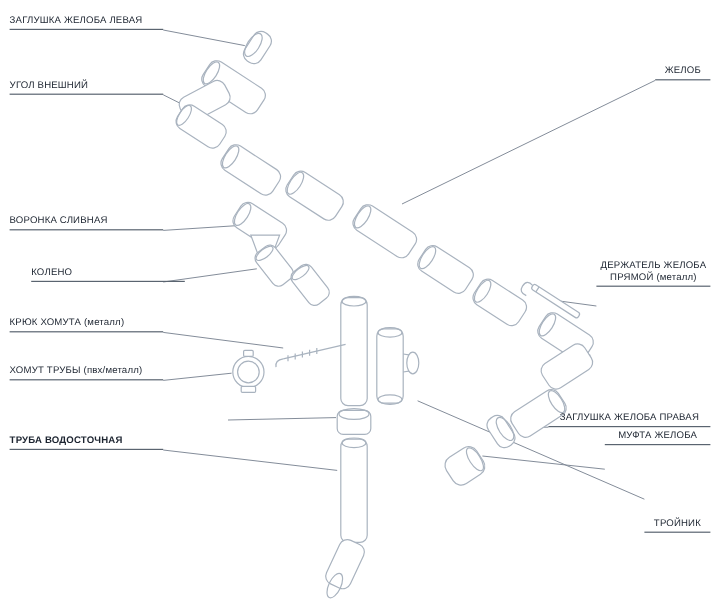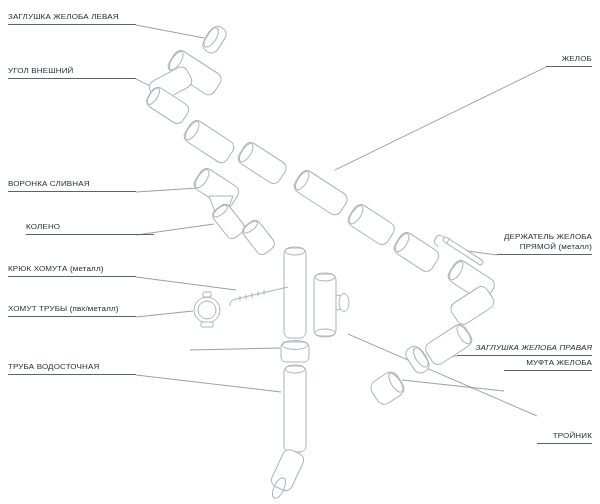--- a/index.html
+++ b/index.html
@@ -5,21 +5,21 @@
   html,body { margin:0; padding:0; background:#ffffff; }
   .stage {
     position:relative; width:600px; height:504px; background:#ffffff;
     font-family:"Liberation Sans", sans-serif; overflow:hidden;
   }
   .lbl {
     position:absolute; font-size:8px; line-height:10px; color:#1c2430;
     border-bottom:1px solid #5a6470; padding-bottom:2px;
     letter-spacing:0.15px; white-space:nowrap;
   }
-  .lbl.right { text-align:right; }
+  .lbl.right { text-align:center; }
   .lbl.wrap  { white-space:normal; }
   svg { position:absolute; left:0; top:0; }
   .part   { stroke:#a9b3bf; stroke-width:1; fill:#ffffff; }
   .nf     { fill:none; }
   .leader { stroke:#7d8794; stroke-width:0.8; }
 </style>
 </head>
 <body>
 
 <div class="stage">
@@ -176,21 +176,21 @@
       <line x1="264" y1="290" x2="264" y2="295"></line>
     </g>
   </svg>
 
   <div class="lbl" style="left:8px; top:12px;  width:128px;">ЗАГЛУШКА ЖЕЛОБА ЛЕВАЯ</div>
   <div class="lbl" style="left:8px; top:66px;  width:128px;">УГОЛ ВНЕШНИЙ</div>
   <div class="lbl" style="left:8px; top:179px; width:128px;">ВОРОНКА СЛИВНАЯ</div>
   <div class="lbl" style="left:8px; top:222px; width:128px;margin-left:18px;">КОЛЕНО</div>
   <div class="lbl" style="left:8px; top:264px; width:128px;">КРЮК ХОМУТА (металл)</div>
   <div class="lbl" style="left:8px; top:304px; width:128px;">ХОМУТ ТРУБЫ (пвх/металл)</div>
-  <div class="lbl" style="left:8px; top:362px; width:128px;">ТРУБА ВОДОСТОЧНАЯ</div>
+  <div class="lbl" style="left:8px; top:362px; width:128px;font-weight:bold;">ТРУБА ВОДОСТОЧНАЯ</div>
 
   <div class="lbl right" style="right:8px; top:54px;  width:46px;">ЖЕЛОБ</div>
-  <div class="lbl right wrap" style="right:8px; top:232px; width:95px;">ДЕРЖАТЕЛЬ ЖЕЛОБА ПРЯМОЙ (металл)</div>
-  <div class="lbl right" style="right:8px; top:343px; width:135px;font-style:italic;">ЗАГЛУШКА ЖЕЛОБА ПРАВАЯ</div>
+  <div class="lbl right wrap" style="right:8px; top:216px; width:95px;">ДЕРЖАТЕЛЬ ЖЕЛОБА ПРЯМОЙ (металл)</div>
+  <div class="lbl right" style="right:8px; top:343px; width:135px;">ЗАГЛУШКА ЖЕЛОБА ПРАВАЯ</div>
   <div class="lbl right" style="right:8px; top:358px; width:88px;">МУФТА ЖЕЛОБА</div>
   <div class="lbl right" style="right:8px; top:403px; width:55px;margin-top:28px;">ТРОЙНИК</div>
 
 </div>
 
 </body></html>

